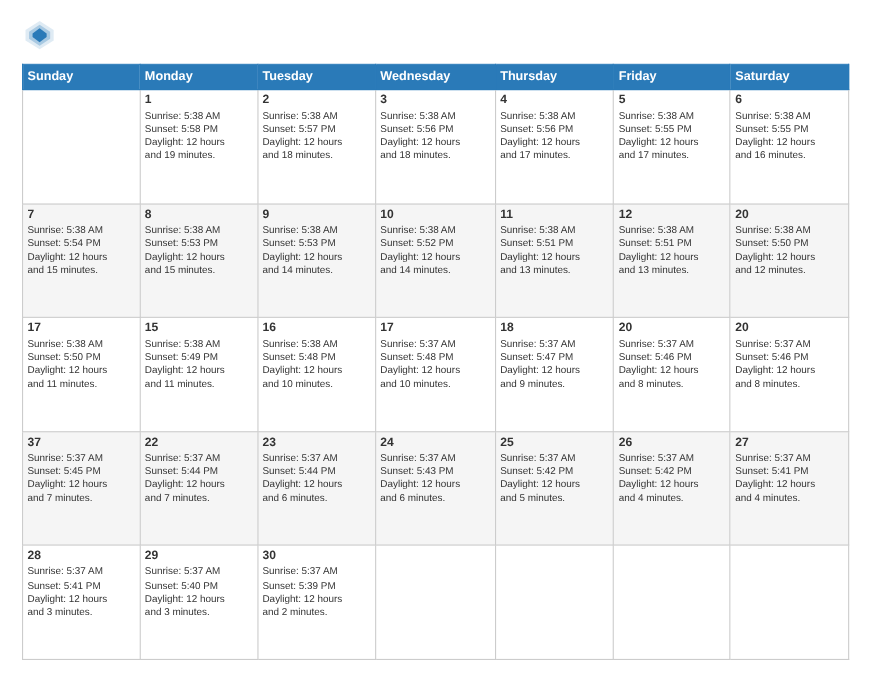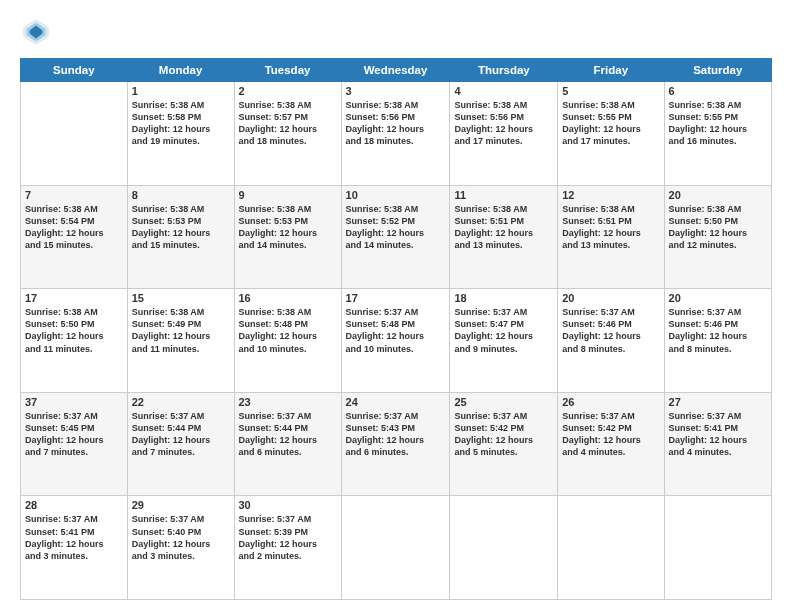--- a/index.html
+++ b/index.html
@@ -63,21 +63,21 @@
       width: 100%;
       border-collapse: collapse;
       flex: 1;
     }
     .calendar th {
       background: #2a7ab8;
       color: #fff;
       font-size: 11.5px;
       font-weight: bold;
       padding: 5px 4px;
-      text-align: center;
+      text-align: left;
       border: 1px solid #2a7ab8;
     }
     .calendar td {
       border: 1px solid #ccc;
       vertical-align: top;
       padding: 3px 4px;
       width: 113px;
       font-size: 9.5px;
       color: #333;
       height: 88px;
@@ -85,21 +85,20 @@
     .day-num {
       font-weight: bold;
       font-size: 11px;
       display: block;
       margin-bottom: 2px;
     }
     .cell-text {
       font-size: 9px;
       line-height: 1.35;
       color: #333;
-      font-weight: bold;
     }
     tr:nth-child(odd) td {
       background: #fff;
     }
     tr:nth-child(even) td {
       background: #f5f5f5;
     }
     
     thead tr th {
       background: #2a7ab8 !important;

